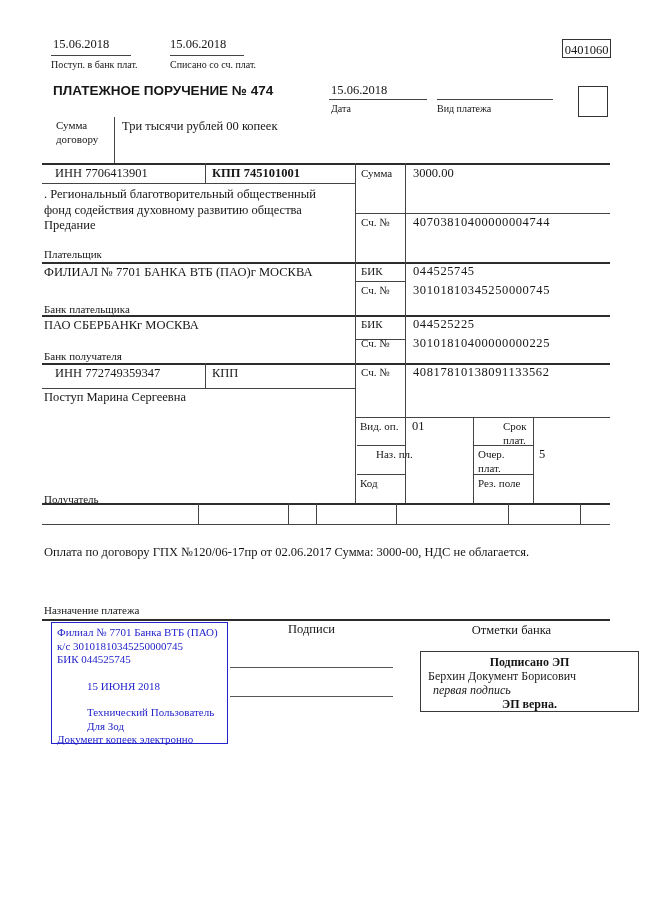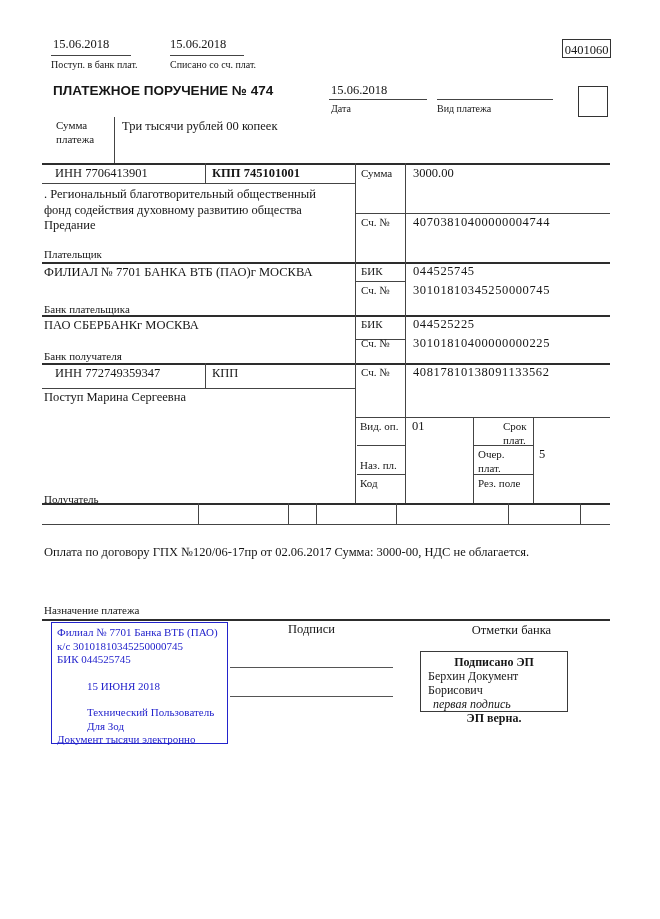--- a/index.html
+++ b/index.html
@@ -16,21 +16,21 @@
   .i{font-style:italic;}
   .hl{position:absolute;height:1px;background:#444;}
   .hl2{position:absolute;height:2px;background:#2d2d2d;}
   .vl{position:absolute;width:1px;background:#444;}
   .box{position:absolute;border:1px solid #333;box-sizing:border-box;}
   .center{text-align:center;}
   #blue-stamp{position:absolute;left:51px;top:622px;width:177px;height:122px;
               border:1.5px solid #2323cc;box-sizing:border-box;color:#2323cc;
               font-size:11px;line-height:13.5px;padding:3px 2px 0 5px;}
   #blue-stamp .gap{margin-top:13px;margin-left:30px;}
-  #bank-stamp{position:absolute;left:420px;top:651px;width:148px;height:61px;
+  #bank-stamp{position:absolute;left:420px;top:651px;width:219px;height:61px;
               border:1px solid #3a3a3a;box-sizing:border-box;font-size:12px;line-height:14px;padding-top:3px;}
 </style>
 </head>
 <body>
 
 <div id="page">
 
   <div class="t s12" style="left:53px;top:37px;">15.06.2018</div>
   <div class="hl" style="left:51px;top:55px;width:80px;"></div>
   <div class="t s9" style="left:51px;top:59px;">Поступ. в банк плат.</div>
@@ -47,21 +47,21 @@
 
   <div class="t s12" style="left:331px;top:83px;">15.06.2018</div>
   <div class="hl" style="left:329px;top:99px;width:98px;"></div>
   <div class="t s9" style="left:331px;top:103px;">Дата</div>
 
   <div class="hl" style="left:437px;top:99px;width:116px;"></div>
   <div class="t s9" style="left:437px;top:103px;">Вид платежа</div>
 
   <div class="box" style="left:578px;top:86px;width:30px;height:31px;"></div>
 
-  <div class="t s11 w" style="left:56px;top:119px;width:58px;">Сумма платежа</div>
+  <div class="t s11 w" style="left:56px;top:119px;width:58px;">Сумма договору</div>
   <div class="vl" style="left:114px;top:117px;height:46px;"></div>
   <div class="t s12" style="left:122px;top:119px;">Три тысячи рублей 00 копеек</div>
 
   <div class="hl2" style="left:42px;top:163px;width:568px;"></div>
   <div class="hl" style="left:42px;top:183px;width:313px;"></div>
   <div class="hl" style="left:355px;top:213px;width:255px;"></div>
   <div class="hl2" style="left:42px;top:262px;width:568px;"></div>
   <div class="hl" style="left:355px;top:281px;width:50px;"></div>
   <div class="hl2" style="left:42px;top:315px;width:568px;"></div>
   <div class="hl" style="left:355px;top:339px;width:50px;"></div>
@@ -117,36 +117,36 @@
   <div class="t s12" style="left:55px;top:366px;">ИНН 772749359347</div>
   <div class="t s12" style="left:212px;top:366px;">КПП</div>
   <div class="t s11" style="left:361px;top:366px;">Сч. №</div>
   <div class="t s12 num" style="left:413px;top:365px;">40817810138091133562</div>
   <div class="t s12" style="left:44px;top:390px;">Поступ Марина Сергеевна</div>
   <div class="t s11" style="left:44px;top:493px;">Получатель</div>
 
   <div class="t s11" style="left:360px;top:420px;">Вид. оп.</div>
   <div class="t s12" style="left:412px;top:419px;">01</div>
   <div class="t s11 w" style="left:478px;top:420px;width:38px;margin-left:25px;">Срок плат.</div>
-  <div class="t s11" style="left:360px;top:448px;margin-top:11px;">Наз. пл.</div>
+  <div class="t s11" style="left:376px;top:448px;">Наз. пл.</div>
   <div class="t s11 w" style="left:478px;top:448px;width:38px;">Очер. плат.</div>
   <div class="t s12" style="left:539px;top:447px;">5</div>
   <div class="t s11" style="left:360px;top:477px;">Код</div>
   <div class="t s11" style="left:478px;top:477px;">Рез. поле</div>
 
   <div class="t s12" style="left:44px;top:529px;margin-top:16px;">Оплата по договору ГПХ №120/06-17пр от 02.06.2017 Сумма: 3000-00, НДС не облагается.</div>
   <div class="t s11" style="left:44px;top:604px;">Назначение платежа</div>
 
   <div id="blue-stamp">
     <div>Филиал № 7701 Банка ВТБ (ПАО)</div>
     <div>к/с 30101810345250000745</div>
     <div>БИК 044525745</div>
     <div class="gap">15 ИЮНЯ 2018</div>
     <div class="gap" style="max-width:152px;">Технический Пользователь Для Зод</div>
-    <div>Документ тысячи электронно</div>
+    <div>Документ копеек электронно</div>
   </div>
 
   <div class="t s12 center" style="left:230px;top:622px;width:163px;">Подписи</div>
   <div class="hl" style="left:230px;top:667px;width:163px;background:#555;"></div>
   <div class="hl" style="left:230px;top:696px;width:163px;background:#555;"></div>
 
   <div class="t s12 center" style="left:420px;top:623px;width:183px;">Отметки банка</div>
   <div id="bank-stamp">
     <div class="b center">Подписано ЭП</div>
     <div style="padding-left:7px;">Берхин Документ Борисович</div>

